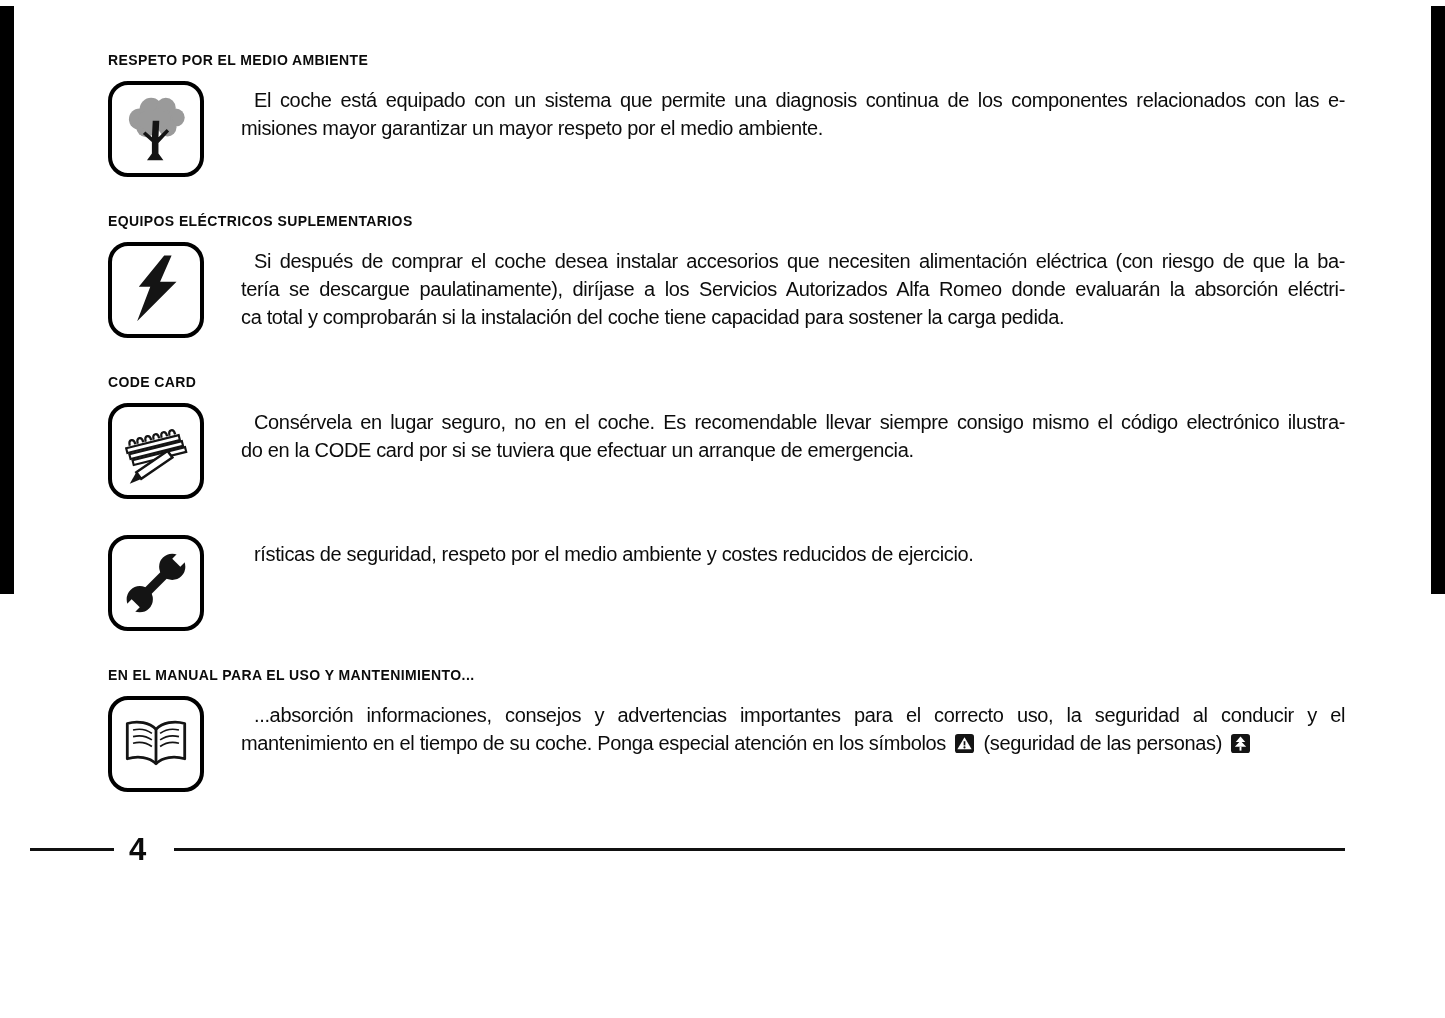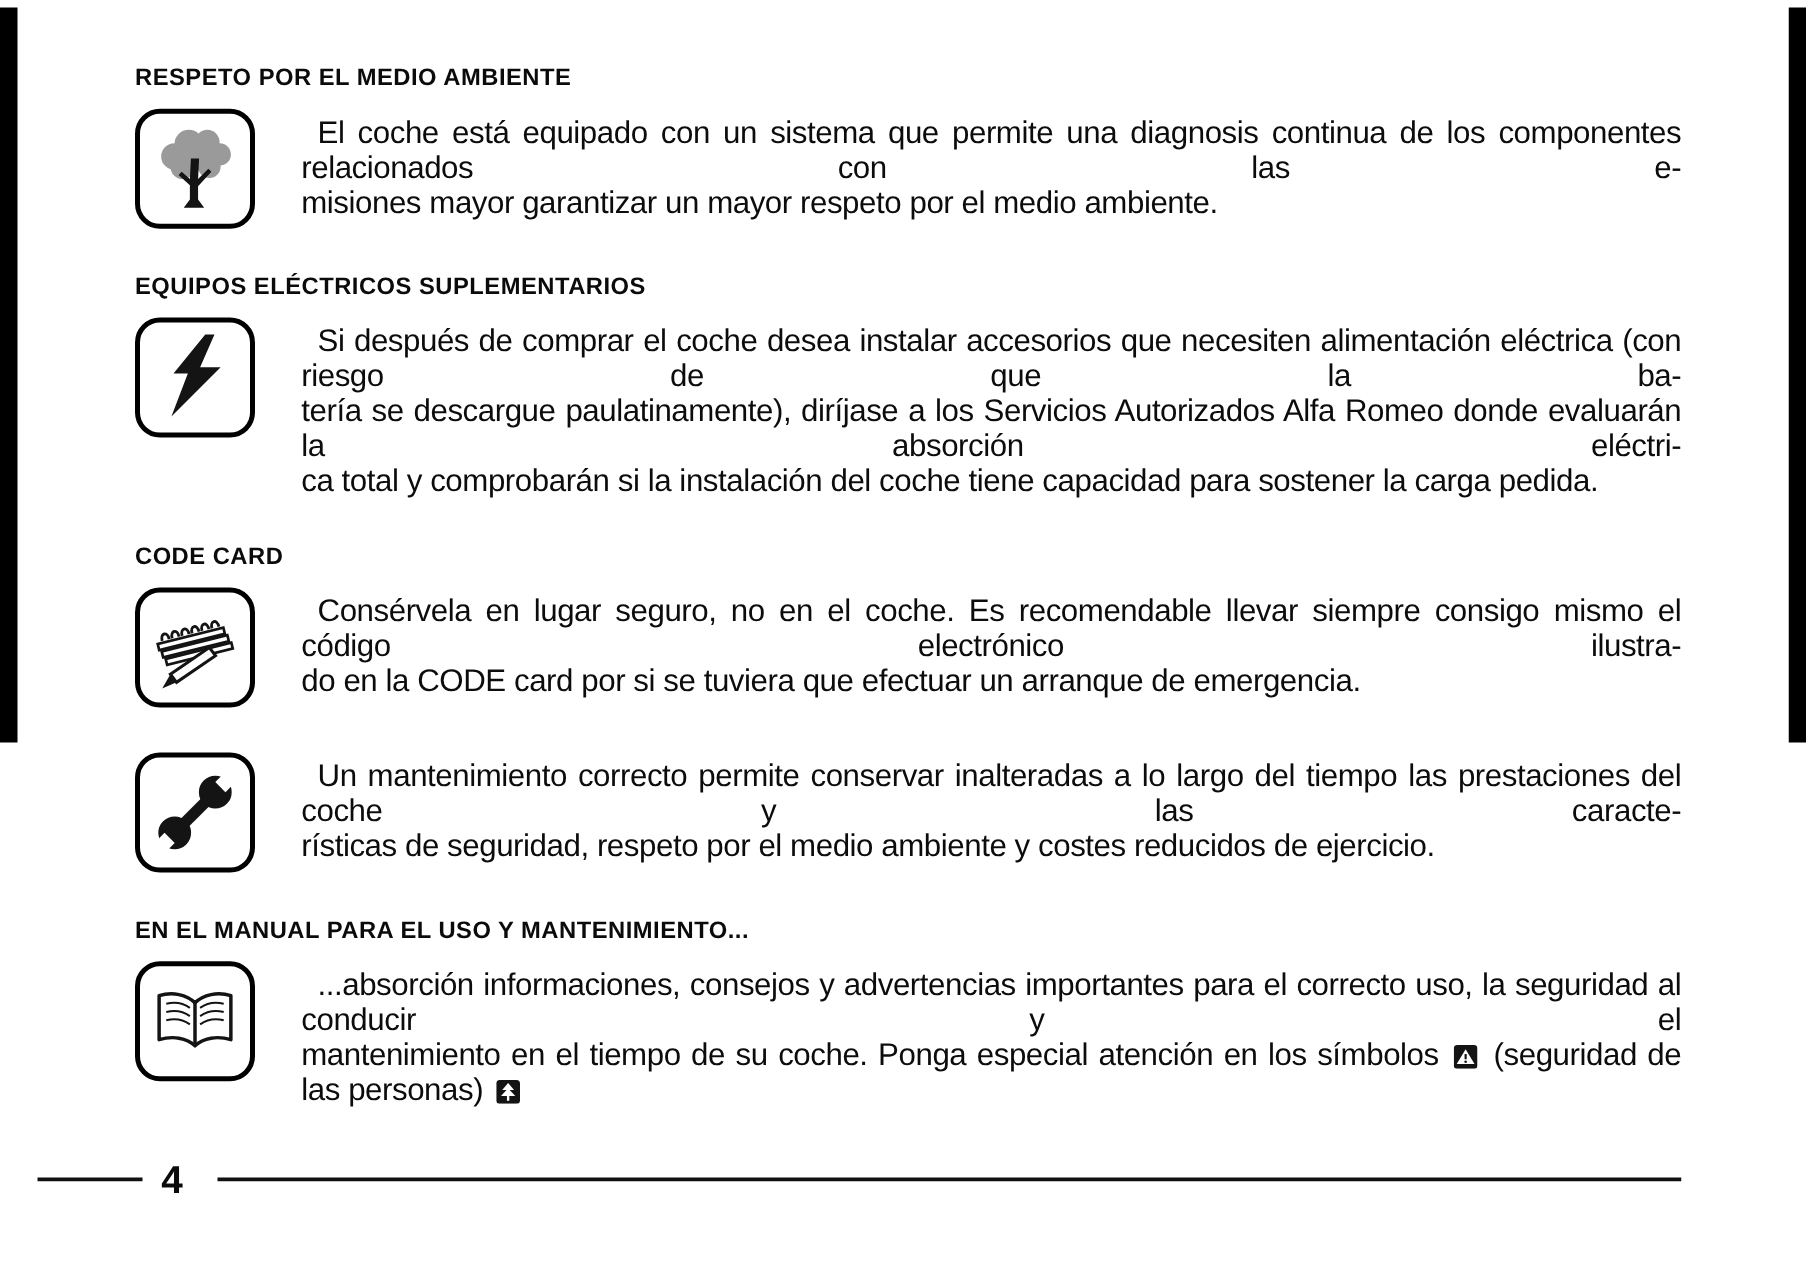--- a/index.html
+++ b/index.html
@@ -16,21 +16,21 @@
     top: 6px; height: 588px; width: 14px;
     background: #000;
   }
   .edge-bar.left { left: 0; }
   .edge-bar.right { right: 0; }
 
   .content { padding: 52px 100px 0 108px; }
 
   .sec { margin-bottom: 36px; }
   .sec-heading {
-    font-size: 19px;
+    font-size: 14px;
     font-weight: 700;
     letter-spacing: 0.4px;
     margin: 0 0 13px 0;
     color: #0b0b0b;
   }
   .sec-row { display: flex; align-items: flex-start; }
   .icon-box {
     flex: none;
     width: 96px; height: 96px;
     box-sizing: border-box;
@@ -38,21 +38,21 @@
     border-radius: 20px;
     background: #fff;
     margin-right: 37px;
     display: flex; align-items: center; justify-content: center;
   }
   .icon-box svg { width: 82px; height: 82px; }
 
   .sec-text {
     flex: 1;
     padding-top: 5px;
-    font-size: 25px;
+    font-size: 20px;
     line-height: 28px;
     letter-spacing: -0.35px;
     color: #0c0c0c;
   }
   .sec-text .tline {
     text-align: justify;
     text-align-last: justify;
     white-space: normal;
   }
   .sec-text .tline:last-child { text-align-last: left; }
@@ -175,21 +175,20 @@
               <rect x="44.5" y="22" width="11" height="56"></rect>
             </g>
             <g fill="#ffffff">
               <rect x="43" y="0" width="14" height="15"></rect>
               <rect x="43" y="85" width="14" height="15"></rect>
             </g>
           </g>
         </svg>
       </div>
       <div class="sec-text">
-          <div class="tline">Un mantenimiento correcto permite conservar inalteradas a lo largo del tiempo las prestaciones del coche y las caracte-</div>
           <div class="tline">rísticas de seguridad, respeto por el medio ambiente y costes reducidos de ejercicio.</div>
         </div>
     </div>
   </section>
 
   <section class="sec">
     <h2 class="sec-heading">EN EL MANUAL PARA EL USO Y MANTENIMIENTO...</h2>
     <div class="sec-row">
       <div class="icon-box">
         <svg viewBox="0 0 100 100" aria-hidden="true">

